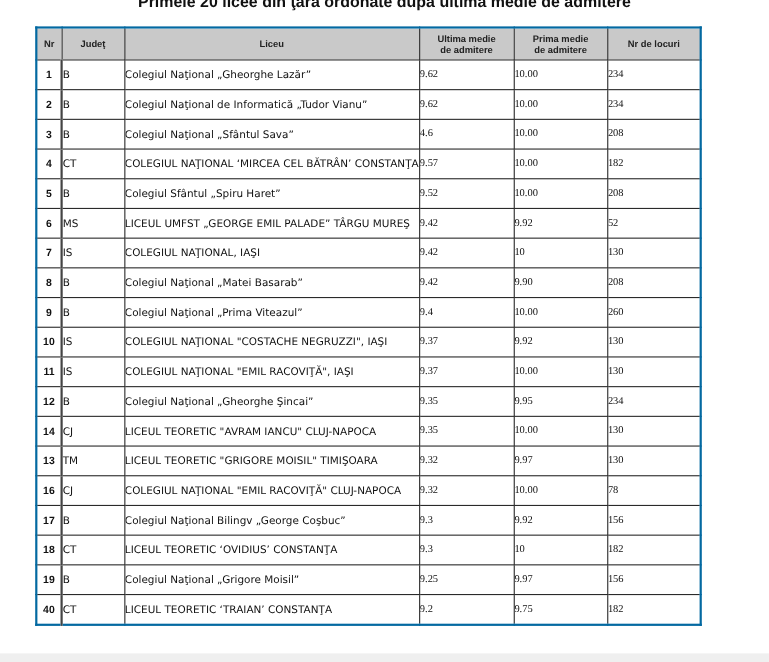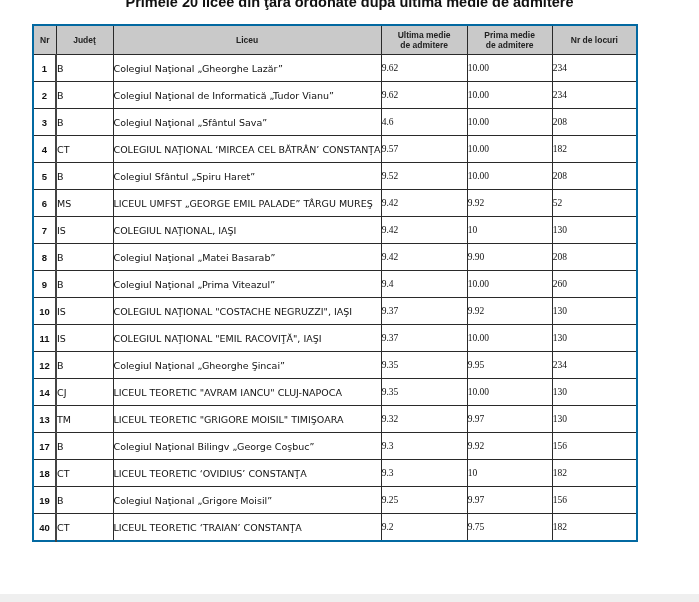--- a/index.html
+++ b/index.html
@@ -189,20 +189,28 @@
       </tr>
       <tr>
         <td class="nr">13</td>
         <td class="judet">TM</td>
         <td class="liceu">LICEUL TEORETIC "GRIGORE MOISIL" TIMIŞOARA</td>
         <td class="num">9.32</td>
         <td class="num">9.97</td>
         <td class="num">130</td>
       </tr>
       <tr>
+        <td class="nr">16</td>
+        <td class="judet">CJ</td>
+        <td class="liceu">COLEGIUL NAŢIONAL "EMIL RACOVIŢĂ" CLUJ-NAPOCA</td>
+        <td class="num">9.32</td>
+        <td class="num">10.00</td>
+        <td class="num">78</td>
+      </tr>
+      <tr>
         <td class="nr">17</td>
         <td class="judet">B</td>
         <td class="liceu">Colegiul Naţional Bilingv „George Coşbuc”</td>
         <td class="num">9.3</td>
         <td class="num">9.92</td>
         <td class="num">156</td>
       </tr>
       <tr>
         <td class="nr">18</td>
         <td class="judet">CT</td>

